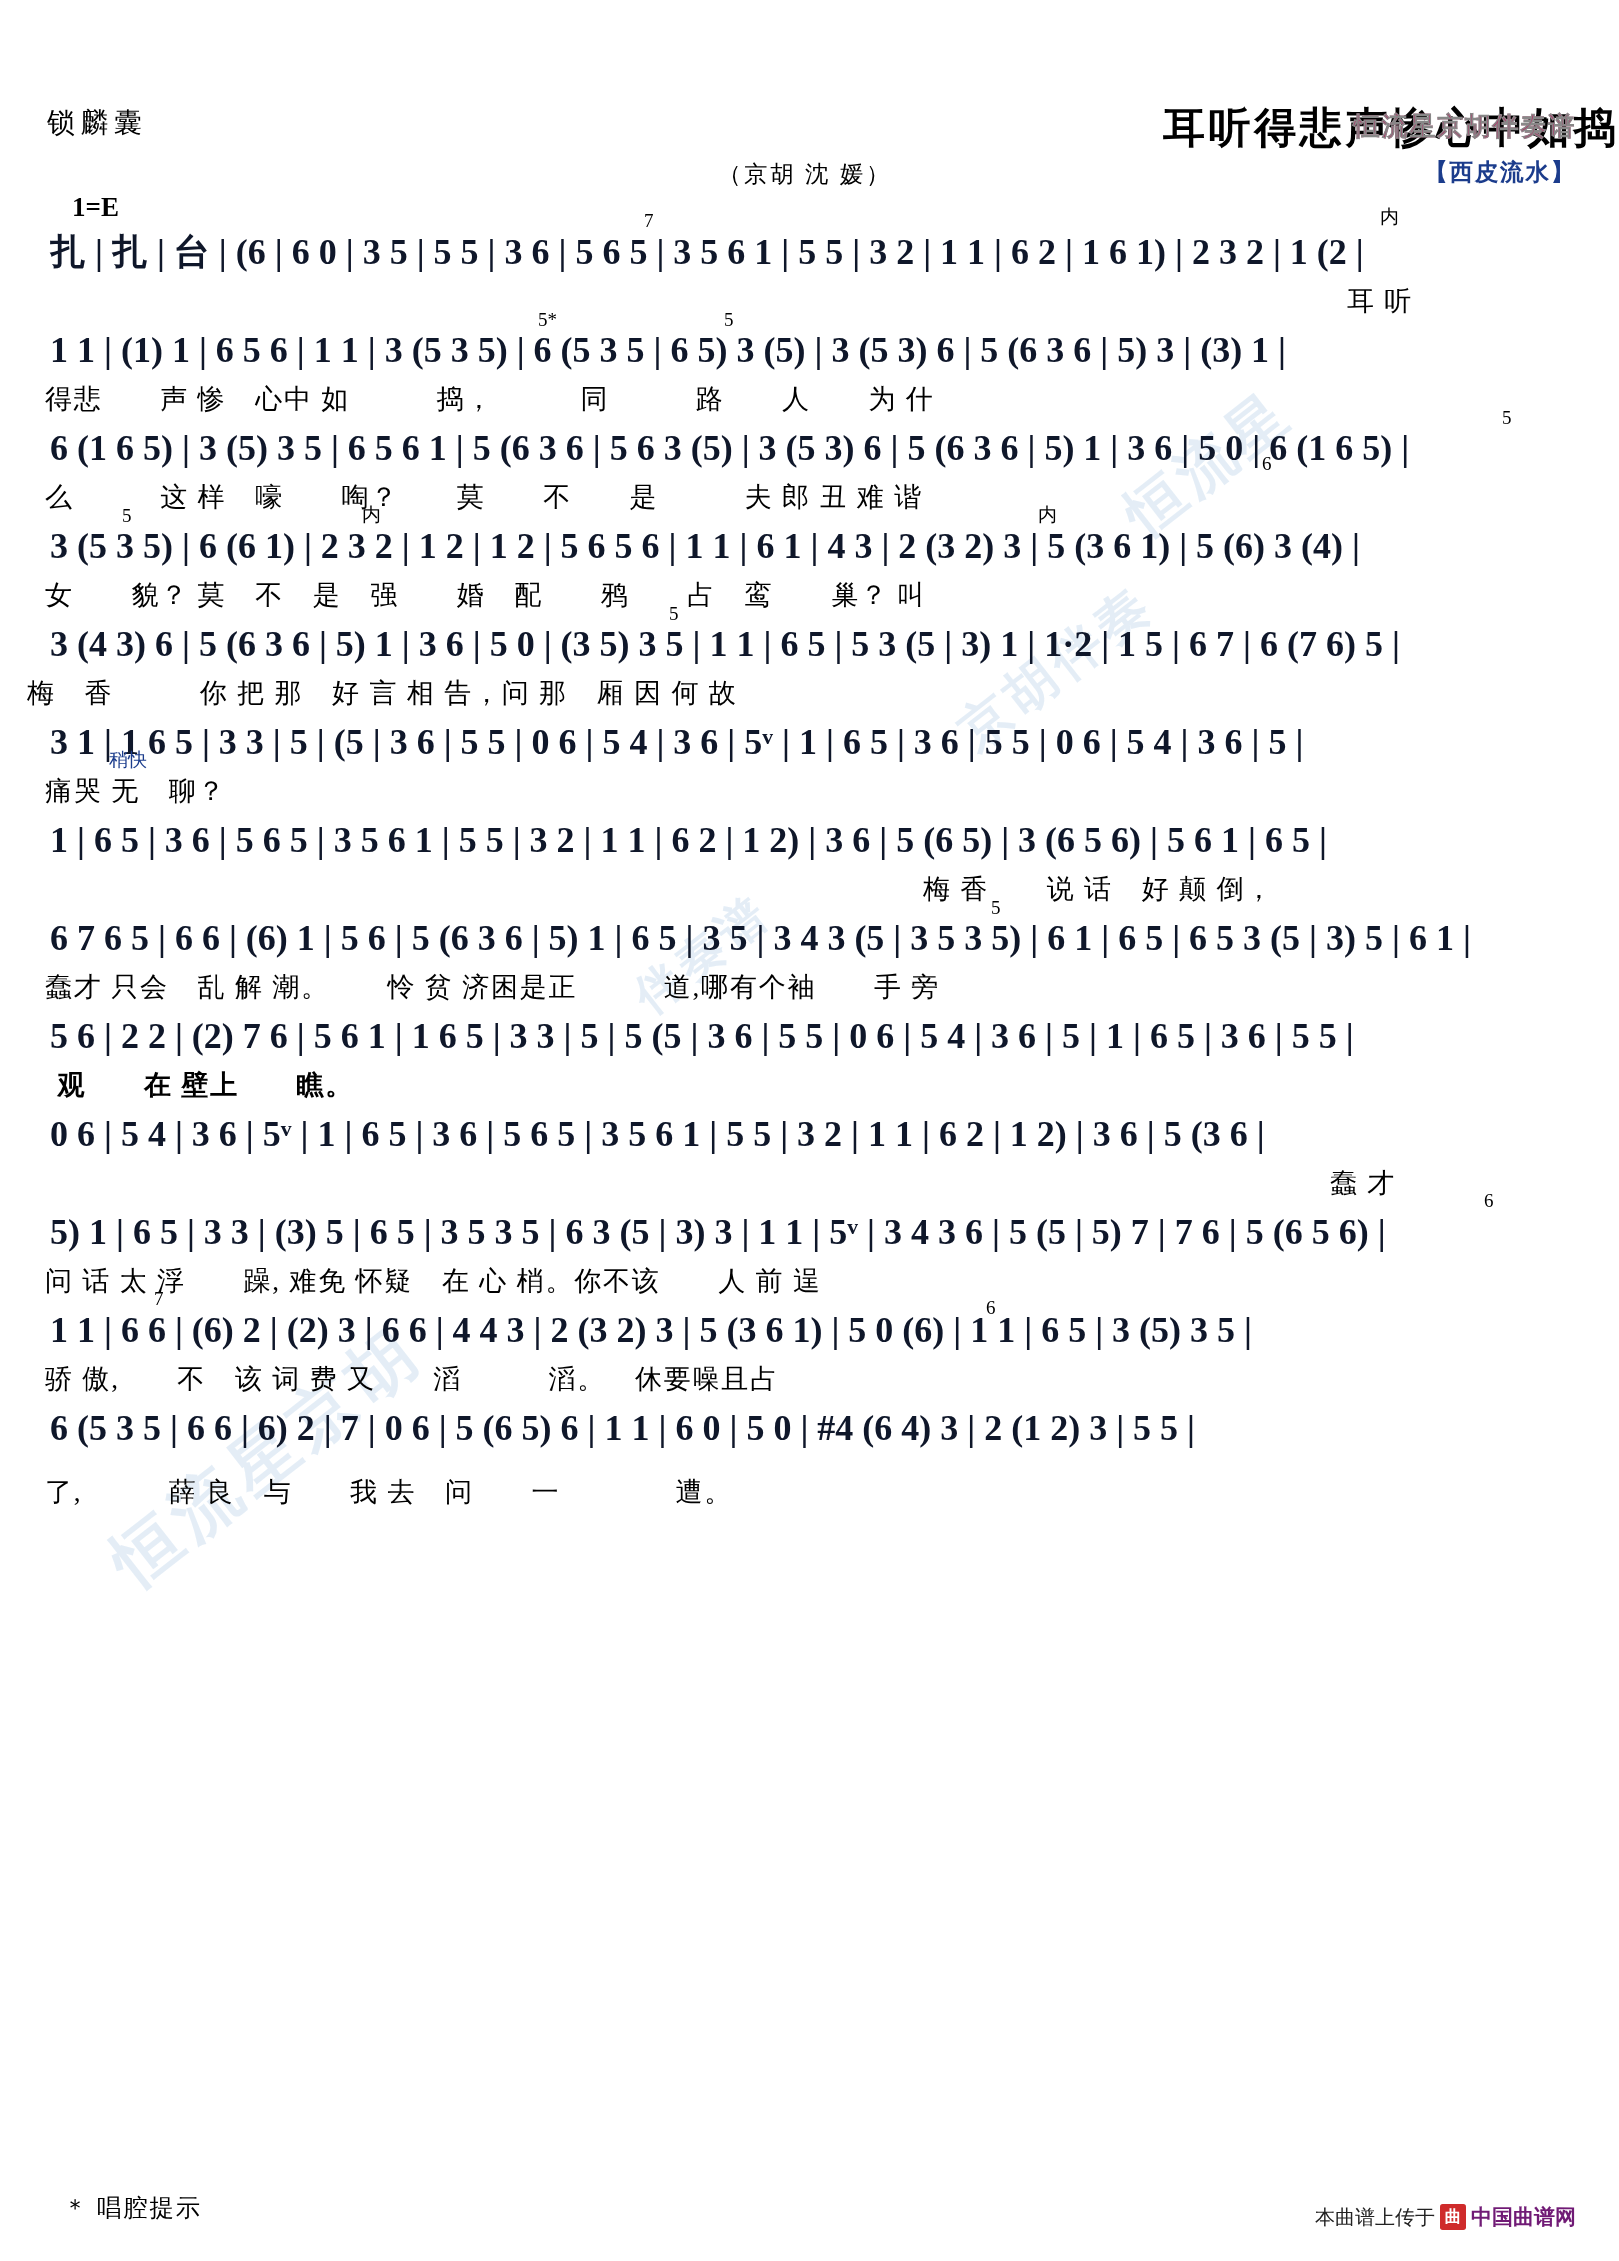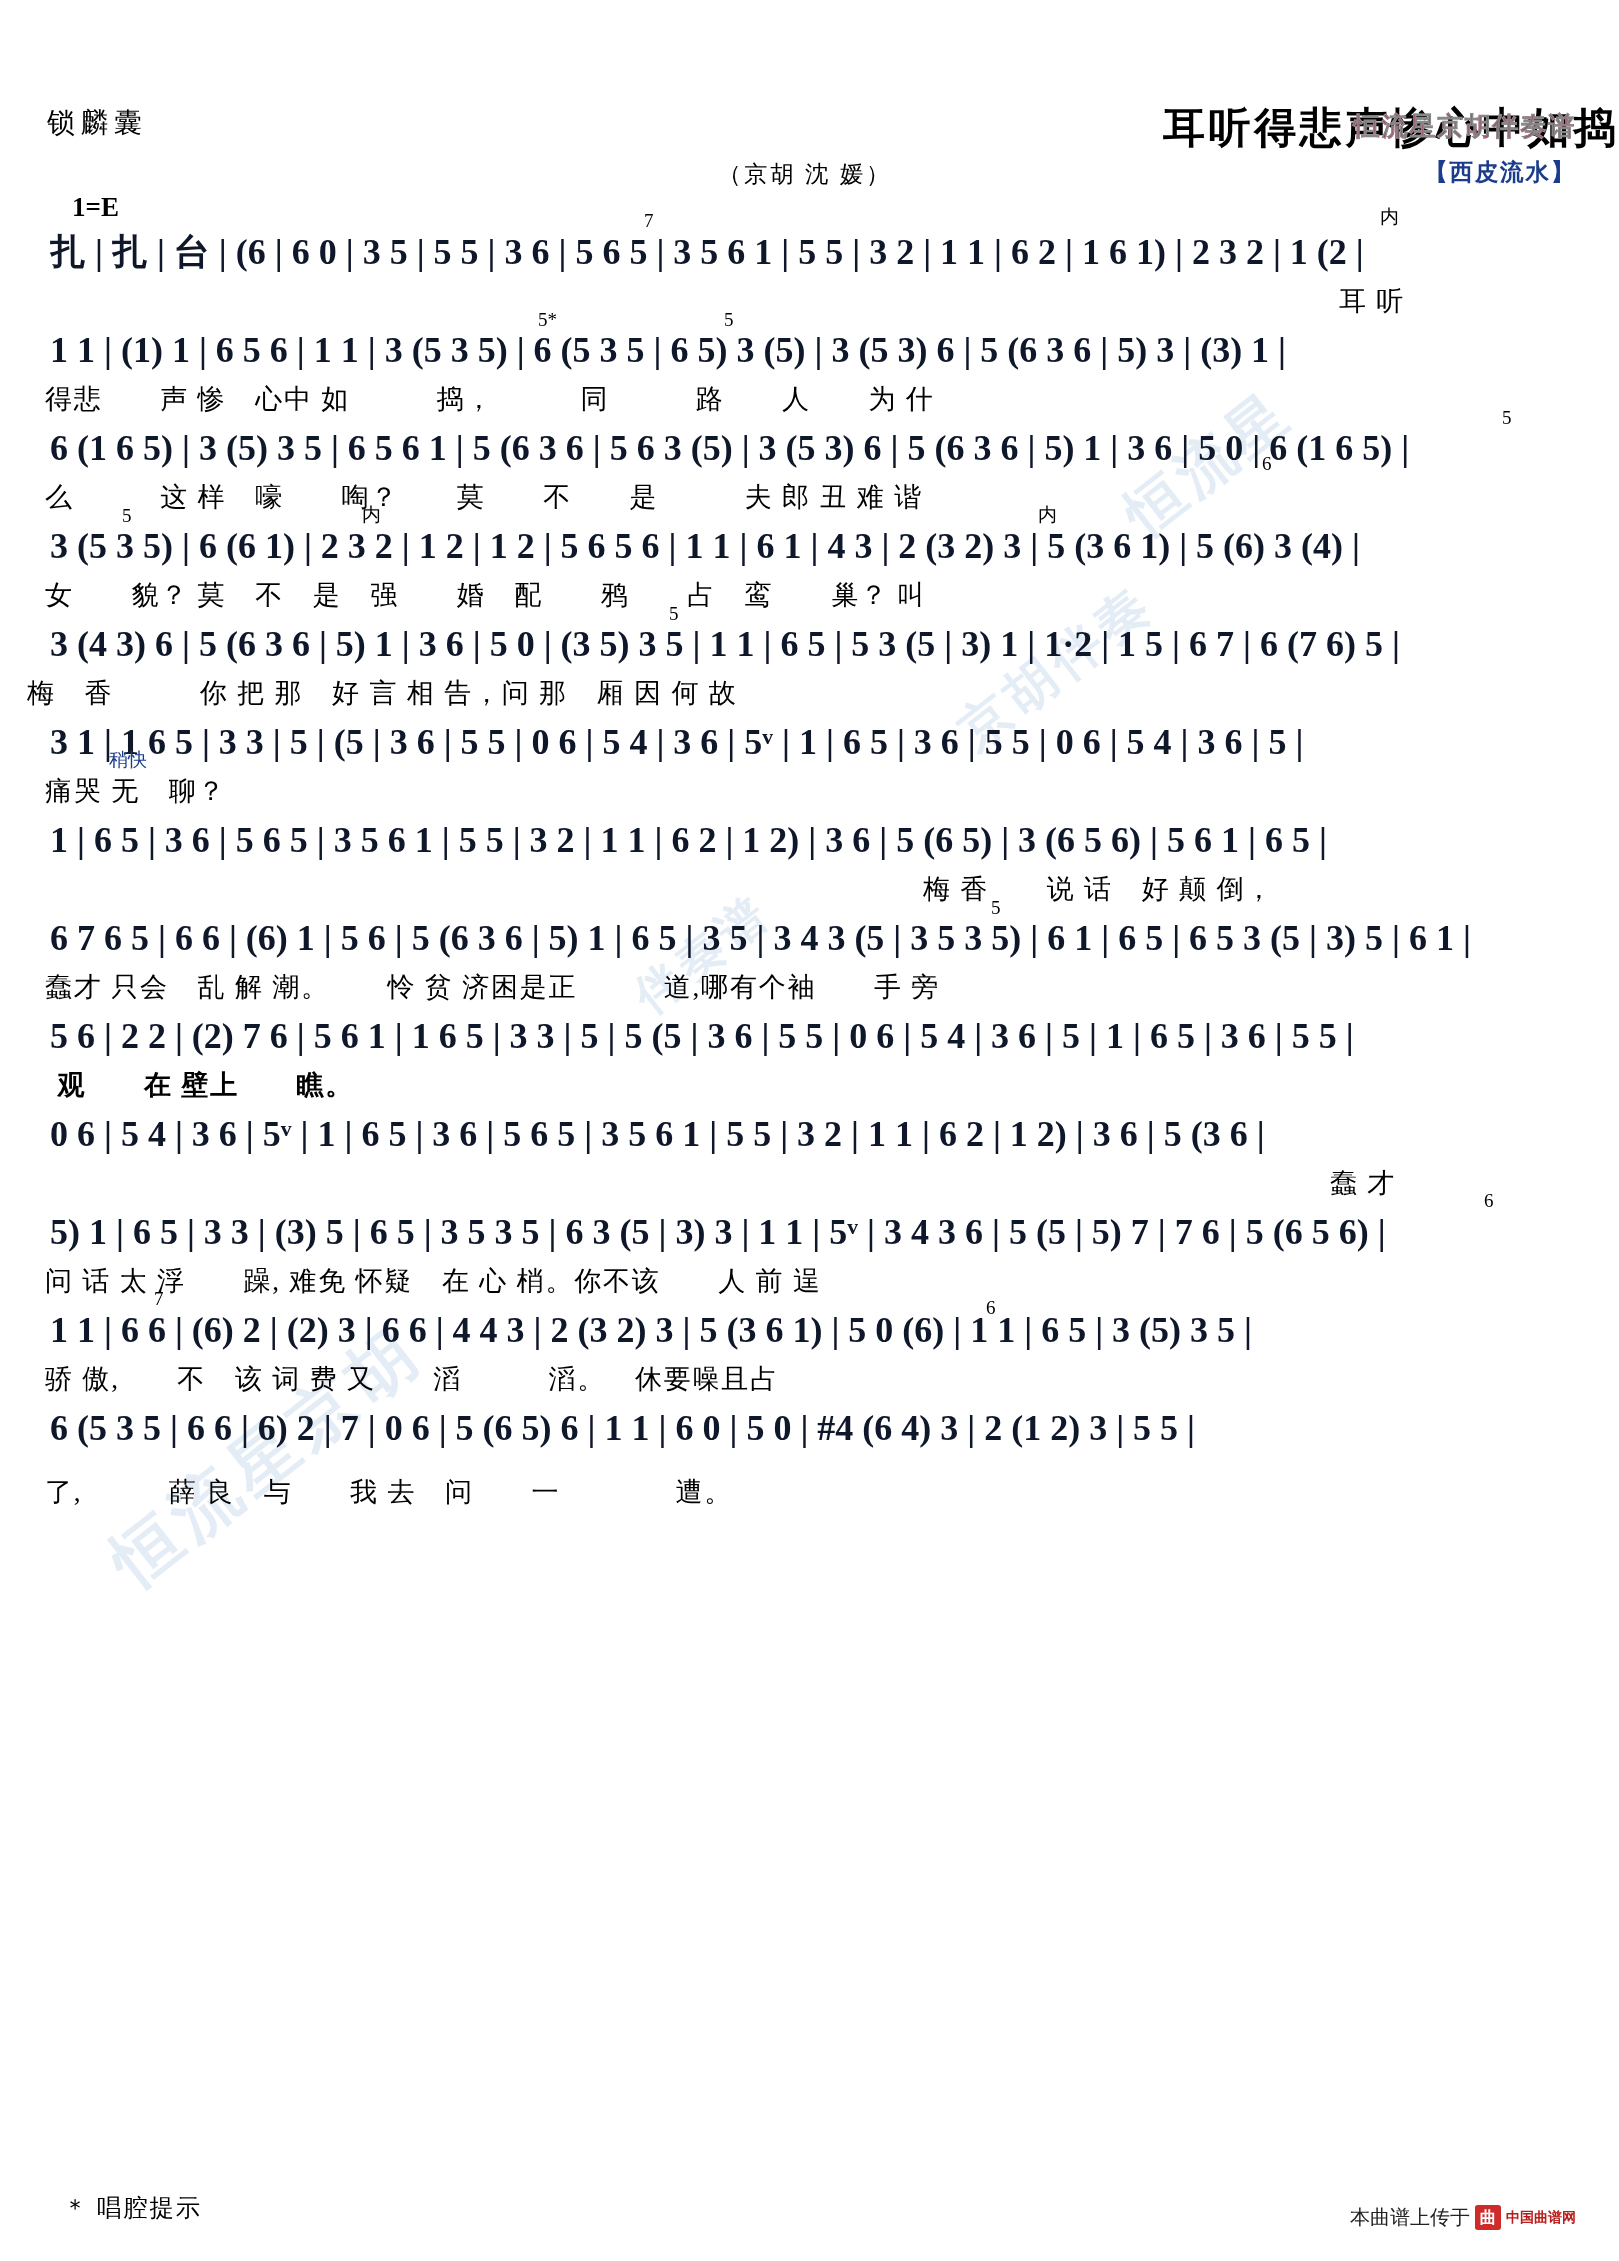--- a/index.html
+++ b/index.html
@@ -167,23 +167,23 @@
   .footer-badge {
     display: inline-block;
     background: #cf2b2b;
     color: #fff;
     font-size: 16.3px;
     padding: 1.8px 4.5px;
     border-radius: 2.7px;
     font-weight: bold;
   }
   .footer-site {
-    color: #b91c1c;
-    font-weight: bold;
-    font-size: 14px;
+    color: #701a75;
+    font-weight: bold;
+    font-size: 21px;
   }
 </style>
 </head>
 <body>
 
 <div class="page">
 
   <div class="watermark wm1">恒流星</div>
   <div class="watermark wm2">京胡伴奏</div>
   <div class="watermark wm3">恒流星京胡</div>
@@ -197,21 +197,21 @@
     <div class="banshi">【西皮流水】</div>
     <div class="key-sig">1=E</div>
   </div>
 
   <div class="score">
 
     <div class="sysrow">
       <div class="tiny-note" style="left:1380px; top:-20px;">内</div>
       <div class="tiny-note" style="left:644px; top:-14.5px;">7</div>
       <div class="notes">扎 | 扎 | 台 | (6 | 6 0 | 3 5 | 5 5 | 3 6 | 5 6 5 | 3 5 6 1 | 5 5 | 3 2 | 1 1 | 6 2 | 1 6 1) | 2 3 2 | 1 (2 |</div>
-      <div class="lyrics" style="padding-left:1339px;">耳 听</div>
+      <div class="lyrics" style="padding-left:1339px;margin-left:8px;">耳 听</div>
     </div>
 
     <div class="sysrow">
       <div class="tiny-note" style="left:538px; top:-12.7px;">5*</div>
       <div class="tiny-note" style="left:724px; top:-12.7px;">5</div>
       <div class="notes">1 1 | (1) 1 | 6 5 6 | 1 1 | 3 (5 3 5) | 6 (5 3 5 | 6 5) 3 (5) | 3 (5 3) 6 | 5 (6 3 6 | 5) 3 | (3) 1 |</div>
       <div class="lyrics" style="padding-left:45px;">得悲　　声 惨　心中 如　　　捣，　　　同　　　路　　人　　为 什</div>
     </div>
 
     <div class="sysrow">

